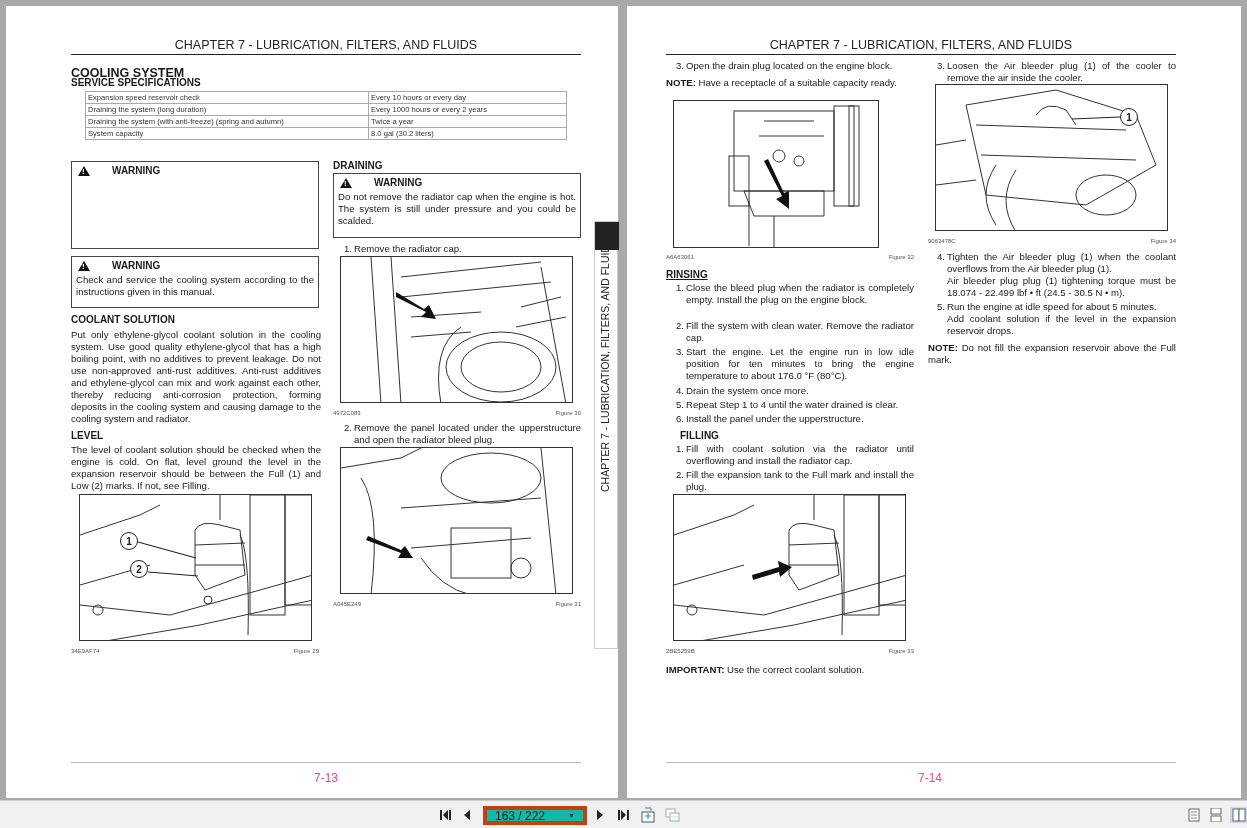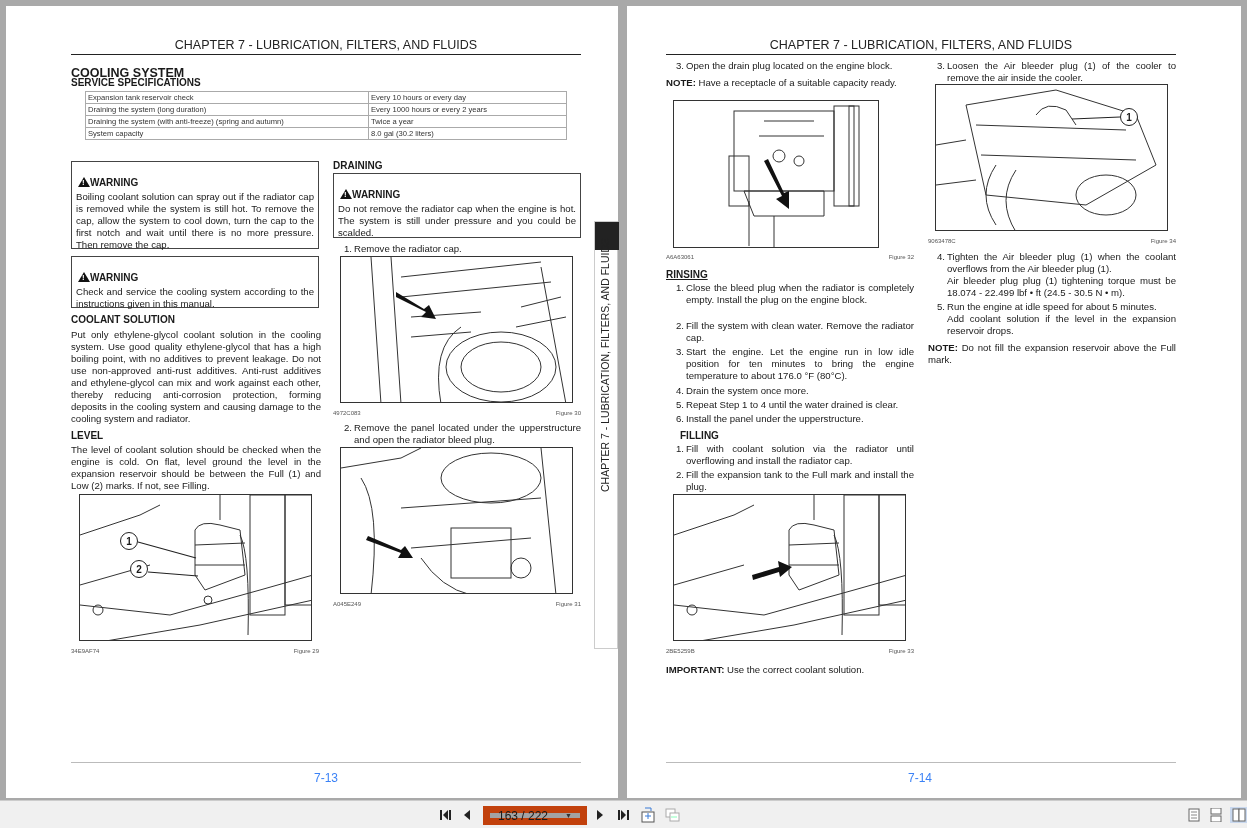--- a/index.html
+++ b/index.html
@@ -4,62 +4,62 @@
 <style>
   * { box-sizing: border-box; margin: 0; padding: 0; }
   html, body { width: 1247px; height: 828px; overflow: hidden; background: #a9a9a9; font-family: "Liberation Sans", sans-serif; color: #1a1a1a; }
   .viewer { position: relative; width: 1247px; height: 828px; background: #a9a9a9; }
   .page { position: absolute; top: 6px; background: #fff; height: 792px; }
   .page.left { left: 6px; width: 612px; }
   .page.right { left: 627px; width: 614px; }
   .running-head { position: absolute; top: 32px; font-size: 12.5px; text-align: center; color: #222; }
   .head-rule { position: absolute; top: 48px; height: 1px; background: #222; }
   .foot-rule { position: absolute; top: 756px; height: 1px; background: #bbb; }
-  .folio { position: absolute; top: 765px; font-size: 12px; text-align: center; color: #3b82f6; }
+  .folio { position: absolute; top: 765px; font-size: 12px; text-align: center; color: #ec4899; }
   .h1 { position: absolute; font-weight: bold; font-size: 12.5px; }
   .h2 { position: absolute; font-weight: bold; font-size: 10px; }
   .body { position: absolute; font-size: 9.6px; line-height: 12px; text-align: justify; }
   table.spec { position: absolute; border-collapse: collapse; font-size: 7.6px; }
   table.spec td { border: 1px solid #aaa; padding: 1px 2px; height: 12px; color: #333; }
   .warn { position: absolute; border: 1px solid #444; padding: 3px 4px; }
-  .warn .wt { font-weight: bold; font-size: 10px; display: flex; align-items: flex-start; gap: 0; margin-bottom: 3px; margin-left: 2px; margin-top: 12px; }
+  .warn .wt { font-weight: bold; font-size: 10px; display: flex; align-items: flex-end; gap: 22px; margin-bottom: 3px; margin-left: 2px; }
   .warn .wb { font-size: 9.6px; line-height: 12px; text-align: justify; }
   .tri { width: 0; height: 0; border-left: 6px solid transparent; border-right: 6px solid transparent; border-bottom: 10px solid #111; position: relative; }
   .tri::after { content: "!"; position: absolute; left: -2px; top: 1px; color: #fff; font-size: 8px; font-weight: bold; }
   .fig { position: absolute; border: 1px solid #333; background: #fff; overflow: hidden; }
   .figcap { position: absolute; font-size: 6px; color: #555; display: flex; justify-content: space-between; }
   .step { position: absolute; font-size: 9.6px; line-height: 12px; display: flex; }
   .step .n { width: 10px; flex: none; }
   .step .t { text-align: justify; flex: 1; }
   .side-tab { position: absolute; left: 594px; top: 221px; width: 24px; height: 428px; background: #fff; border: 1px solid #ccc; }
   .side-tab .black { width: 24px; height: 28px; background: #222; }
   .side-tab .vt { position: absolute; left: 4px; top: 270px; transform: rotate(-90deg); transform-origin: left top; white-space: nowrap; font-size: 10.5px; color: #222; width: 250px; }
   .toolbar { position: absolute; left: 0; top: 800px; width: 1247px; height: 28px; background: #f0f0f0; border-top: 1px solid #ccc; }
   .tb-btn { position: absolute; top: 6px; height: 16px; display: flex; align-items: center; justify-content: center; font-size: 12px; color: #222; cursor: pointer; }
-  .page-box { position: absolute; left: 483px; top: 5px; width: 104px; height: 19px; border: 7px solid #c2410c; background: #a3a3a3; font-size: 12px; padding: 1px 8px; display: flex; justify-content: space-between; align-items: center; }
+  .page-box { position: absolute; left: 483px; top: 5px; width: 104px; height: 19px; border: 4px solid #c2410c; background: #14b8a6; font-size: 12px; padding: 1px 8px; display: flex; justify-content: space-between; align-items: center; }
   .page-box .arrow { font-size: 7px; color: #333; }
   .callout { position: absolute; width: 18px; height: 18px; border: 1.2px solid #222; border-radius: 50%; background: #fff; font-size: 10px; font-weight: bold; display: flex; align-items: center; justify-content: center; }
   svg { display: block; }
 </style>
 </head>
 <body>
 
 <div class="viewer">
 
   <div class="page left">
     <div class="running-head" style="left:65px;width:510px;">CHAPTER 7 - LUBRICATION, FILTERS, AND FLUIDS</div>
     <div class="head-rule" style="left:65px;width:510px;"></div>
 
     <div class="h1" style="left:65px;top:60px;">COOLING SYSTEM</div>
     <div class="h2" style="left:65px;top:71px;">SERVICE SPECIFICATIONS</div>
 
     <table class="spec" style="left:79px;top:85px;width:482px;">
       <tbody>
           <tr>
-            <td style="width:283px">Expansion tank reservoir check</td>
+            <td style="width:283px">Expansion speed reservoir check</td>
             <td>Every 10 hours or every day</td>
           </tr>
       <tr>
             <td>Draining the system (long duration)</td>
             <td>Every 1000 hours or every 2 years</td>
           </tr>
       <tr>
             <td>Draining the system (with anti-freeze) (spring and autumn)</td>
             <td>Twice a year</td>
           </tr>
@@ -68,21 +68,20 @@
             <td>8.0 gal (30.2 liters)</td>
           </tr>
     </tbody>
       </table>
 
     <div class="warn" style="left:65px;top:155px;width:248px;height:88px;">
       <div class="wt">
           <span class="tri"></span>
           <span>WARNING</span>
         </div>
-      <div class="wb">Boiling coolant solution can spray out if the radiator cap is removed while the system is still hot. To remove the cap, allow the system to cool down, turn the cap to the first notch and wait until there is no more pressure. Then remove the cap.</div>
     </div>
 
     <div class="warn" style="left:65px;top:250px;width:248px;height:52px;">
       <div class="wt">
           <span class="tri"></span>
           <span>WARNING</span>
         </div>
       <div class="wb">Check and service the cooling system according to the instructions given in this manual.</div>
     </div>
 
@@ -316,21 +315,21 @@
         <span class="t"><span>Tighten the Air bleeder plug (1) when the coolant overflows from the Air bleeder plug (1).</span><br><span>Air bleeder plug plug (1) tightening torque must be 18.074 - 22.499 lbf • ft (24.5 - 30.5 N • m).</span></span>
       </div>
     <div class="step" style="left:310px;top:295px;width:239px;">
         <span class="n">5.</span>
         <span class="t"><span>Run the engine at idle speed for about 5 minutes.</span><br><span>Add coolant solution if the level in the expansion reservoir drops.</span></span>
       </div>
 
     <div class="body" style="left:301px;top:336px;width:248px;"><b>NOTE:</b><span> Do not fill the expansion reservoir above the Full mark.</span></div>
 
     <div class="foot-rule" style="left:39px;width:510px;"></div>
-    <div class="folio" style="left:243px;width:100px;">7-14</div>
+    <div class="folio" style="left:253px;width:100px;">7-14</div>
   </div>
 
   <div class="toolbar">
     <div class="tb-btn" style="left:438px;width:16px;">
       <svg width="14" height="12" viewBox="0 0 14 12">
           <rect x="1" y="1" width="2" height="10" fill="#222"></rect>
           <path d="M9 1 L4 6 L9 11 Z" fill="#222"></path>
           <rect x="10" y="1" width="2" height="10" fill="#222"></rect>
         </svg>
     </div>

